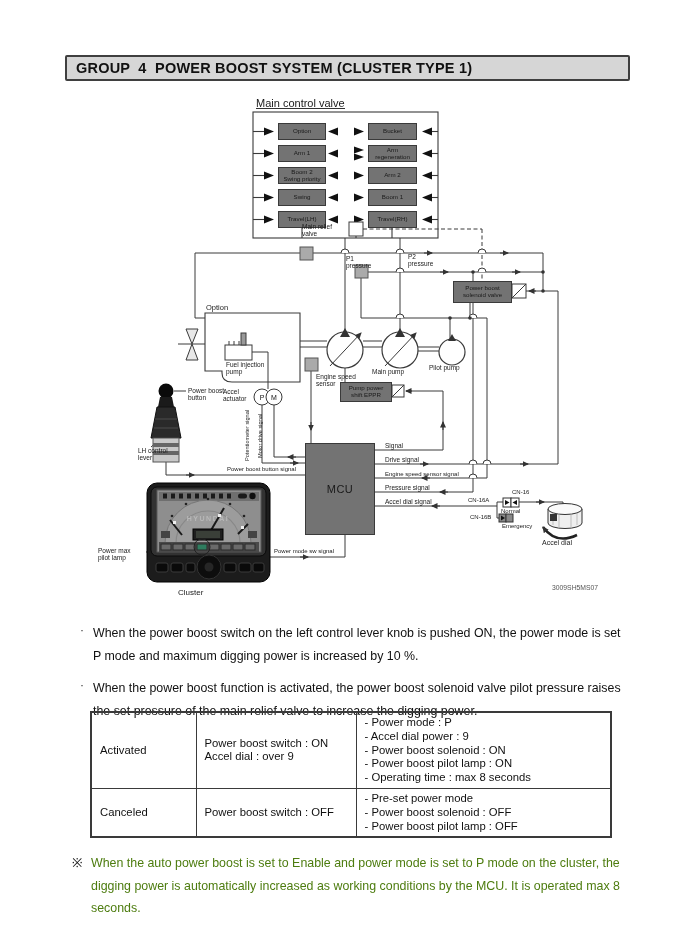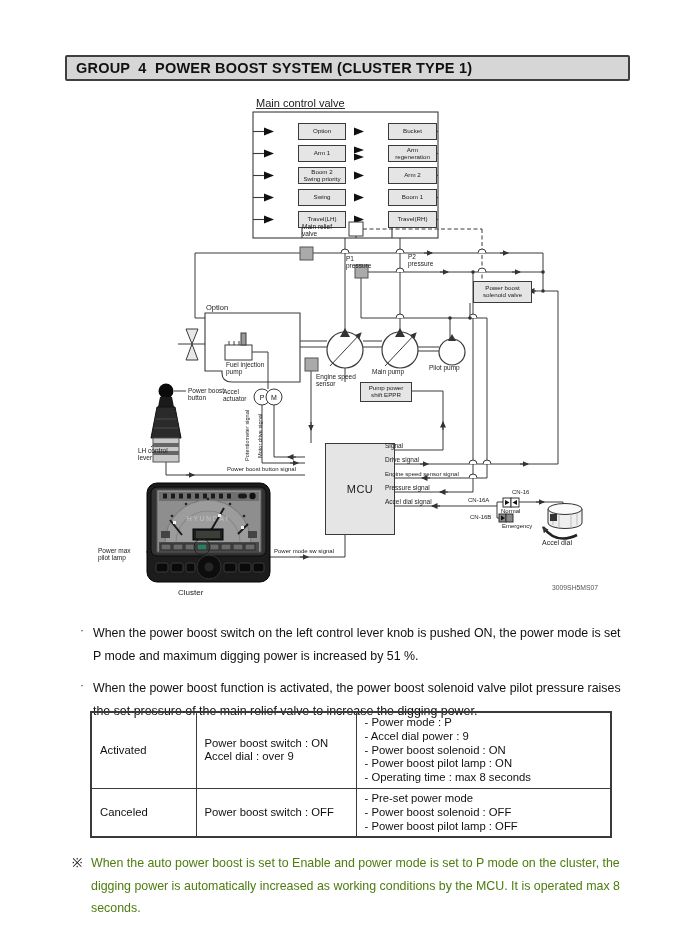--- a/index.html
+++ b/index.html
@@ -10,23 +10,23 @@
         display:flex;align-items:center;box-sizing:border-box;}
   .title-bar span{font-size:14.5px;font-weight:bold;color:#111;padding-left:9px;
         white-space:pre;letter-spacing:.2px;}
   .diagram{position:absolute;inset:0;}
   .diagram svg{position:absolute;left:0;top:0;}
   .dl{position:absolute;font-size:6.5px;line-height:7.3px;color:#1a1a1a;white-space:pre-line;}
   .c{text-align:left;}
   .tiny{font-size:6px;line-height:6.8px;}
   .vlab{position:absolute;font-size:5.6px;line-height:6px;white-space:nowrap;
         transform:rotate(-90deg);transform-origin:left bottom;color:#1a1a1a;}
-  .box{position:absolute;border:1px solid #3a3a3a;background:#e5e5e5;display:flex;
+  .box{position:absolute;border:1px solid #3a3a3a;background:#737373;display:flex;
        align-items:center;justify-content:center;text-align:center;
-       white-space:pre-line;box-sizing:border-box;color:#1a1a1a;margin-left:20px;}
+       white-space:pre-line;box-sizing:border-box;color:#1a1a1a;}
   .vbox{font-size:6.2px;line-height:6.8px;}
   .mcv-title{border-bottom:1px solid #333;padding-bottom:1px;font-size:11px;}
   .figcode{position:absolute;left:552px;top:584px;font-size:6.8px;color:#555;}
   .textsec{position:absolute;left:80px;top:622px;width:550px;}
   .bullet{display:flex;margin-bottom:10px;}
   .bmark{width:13px;flex:none;font-size:12px;color:#333;padding-top:1px;}
   .btext{font-size:12.4px;line-height:22.5px;color:#111;}
   table.pbt{position:absolute;left:90px;top:711px;width:520px;border-collapse:collapse;
        border:2px solid #3a3a3a;table-layout:fixed;}
   table.pbt th{border:1px solid #3a3a3a;border-bottom:2px solid #3a3a3a;height:26px;
@@ -425,21 +425,21 @@
 pilot lamp</div>
   <div class="dl tiny" style="left:274px;top:548px;width:68px;">Power mode sw signal</div>
   <div class="dl c" style="left:178px;top:589px;width:60px;font-size:8px;">Cluster</div>
 
   <div class="figcode">3009SH5MS07</div>
   </div>
 
   <div class="textsec">
     <div class="bullet">
       <span class="bmark">·</span>
-      <span class="btext">When the power boost switch on the left control lever knob is pushed ON, the power mode is set P mode and maximum digging power is increased by 51 %.</span>
+      <span class="btext">When the power boost switch on the left control lever knob is pushed ON, the power mode is set P mode and maximum digging power is increased by 10 %.</span>
     </div>
     <div class="bullet">
       <span class="bmark">·</span>
       <span class="btext">When the power boost function is activated, the power boost solenoid valve pilot pressure raises the set pressure of the main relief valve to increase the digging power.</span>
     </div>
   </div>
 
   <table class="pbt">
     <colgroup>
         <col style="width:105px">

